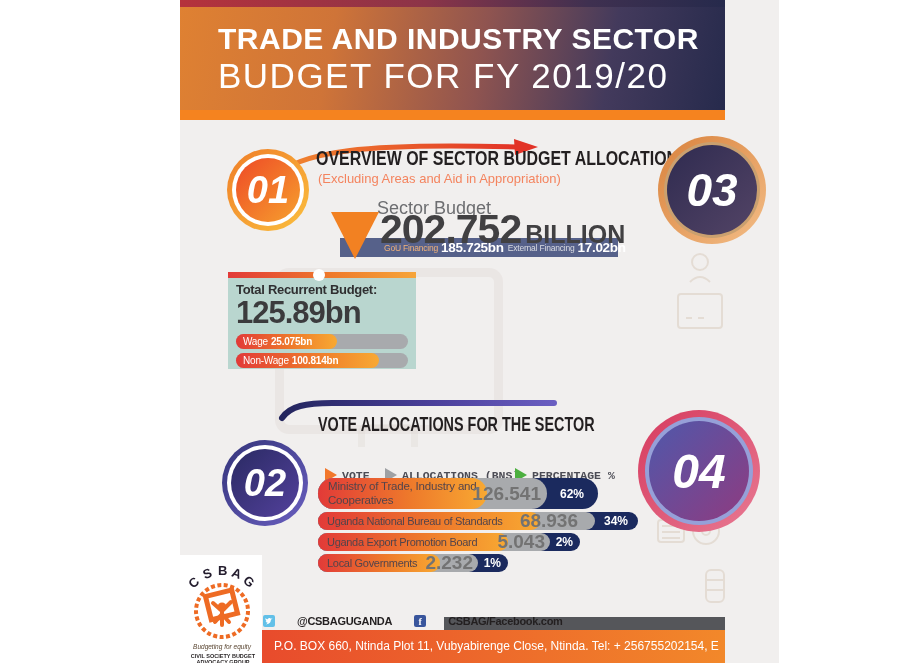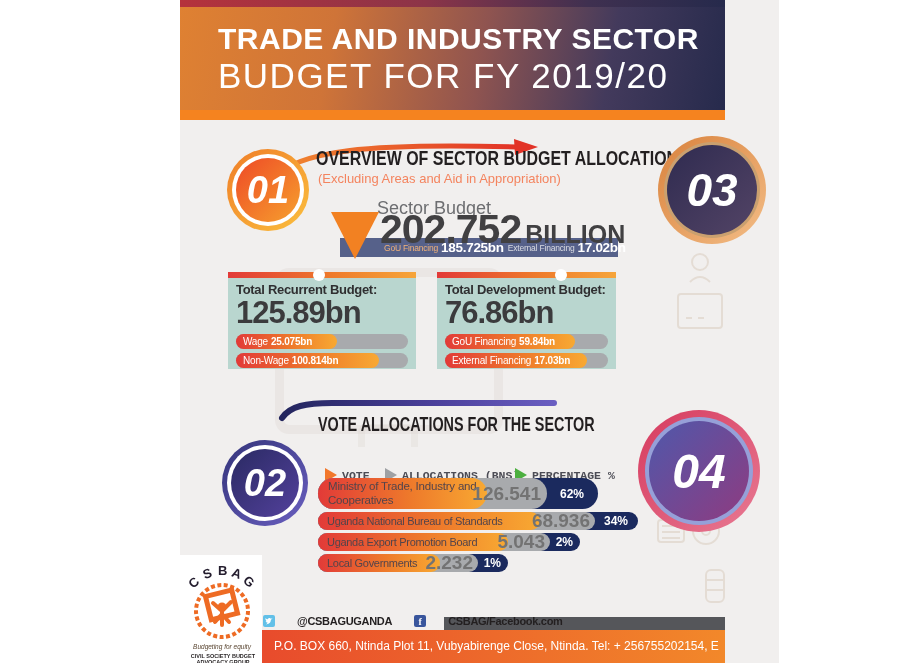--- a/index.html
+++ b/index.html
@@ -86,21 +86,21 @@
   .vrow{position:absolute;left:138px;z-index:2;}
   .seg{position:absolute;top:0;bottom:0;left:0;border-radius:999px;}
   .seg-n{right:0;background:#1b2a5e;}
   .seg-g{background:#a8aaad;}
   .seg-o{background:linear-gradient(90deg,#e23a38,#ee7a2b 55%,#f8a932);color:#53444b;}
   .vlabel{display:block;font-size:11.5px;line-height:13.5px;padding:2px 0 0 10px;letter-spacing:-.2px;}
   .vlabel1{width:158px;}
   .vrow .val{position:absolute;top:50%;transform:translateY(-50%);font-size:19px;font-weight:800;color:#737373;}
   .vrow .pct{position:absolute;top:50%;transform:translateY(-50%);font-size:12px;font-weight:800;color:#fff;}
   .r1{top:478px;width:280px;height:31px;} .r1 .seg-o{width:169px;} .r1 .seg-g{width:229px;} .r1 .val{right:57px;} .r1 .pct{right:14px;}
-  .r2{top:512px;width:320px;height:18px;} .r2 .seg-o{width:222px;} .r2 .seg-g{width:277px;} .r2 .val{right:48px;} .r2 .pct{right:10px;}
+  .r2{top:512px;width:320px;height:18px;} .r2 .seg-o{width:222px;} .r2 .seg-g{width:277px;} .r2 .val{right:60px;} .r2 .pct{right:10px;}
   .r3{top:533px;width:262px;height:18px;} .r3 .seg-o{width:190px;} .r3 .seg-g{width:232px;} .r3 .val{right:35px;} .r3 .pct{right:7px;}
   .r4{top:554px;width:190px;height:18px;} .r4 .seg-o{width:122px;} .r4 .seg-g{width:160px;} .r4 .val{right:35px;} .r4 .pct{right:7px;}
   .sline{font-size:11px;line-height:18px;padding:0 0 0 9px;letter-spacing:-.3px;white-space:nowrap;display:block;}
 
   
   .white-corner{position:absolute;left:0;top:555px;width:82px;height:108px;background:#fff;z-index:3;}
   .social{position:absolute;left:83px;top:613px;height:16px;display:flex;align-items:center;gap:22px;z-index:4;}
   .sicon{width:12px;height:12px;border-radius:2px;display:flex;align-items:center;justify-content:center;flex:none;}
   .tw{background:#62c0e8;}
   .fb{background:#39559c;color:#fff;font-size:10px;font-weight:800;font-family:"Liberation Serif",serif;}
@@ -201,37 +201,20 @@
           <span>Wage</span><b>25.075bn</b>
         </div>
       </div>
       <div class="pill">
         <div class="pill-fill fw83">
           <span>Non-Wage</span><b>100.814bn</b>
         </div>
       </div>
     </div>
 
-    <div class="tealbox box2">
-      <div class="tb-bar">
-          <div class="tb-dot"></div>
-        </div>
-      <div class="tb-title">Total Development Budget:</div>
-      <div class="tb-amount">76.86bn</div>
-      <div class="pill">
-        <div class="pill-fill fw80">
-          <span>GoU Financing</span><b>59.84bn</b>
-        </div>
-      </div>
-      <div class="pill">
-        <div class="pill-fill fw87">
-          <span>External Financing</span><b>17.03bn</b>
-        </div>
-      </div>
-    </div>
 
     <svg class="swoosh" style="left:92px;top:398px;" width="290" height="24">
       <defs>
           <linearGradient id="sw2" x1="0" y1="0" x2="1" y2="0">
         <stop offset="0" stop-color="#23255d"></stop>
             <stop offset=".55" stop-color="#4a3f9a"></stop>
             <stop offset="1" stop-color="#6a5ec1"></stop>
       </linearGradient>
         </defs>
       <path d="M 10 20 C 18 8 34 5 60 5 L 282 5" fill="none" stroke="url(#sw2)" stroke-width="6" stroke-linecap="round"></path>

